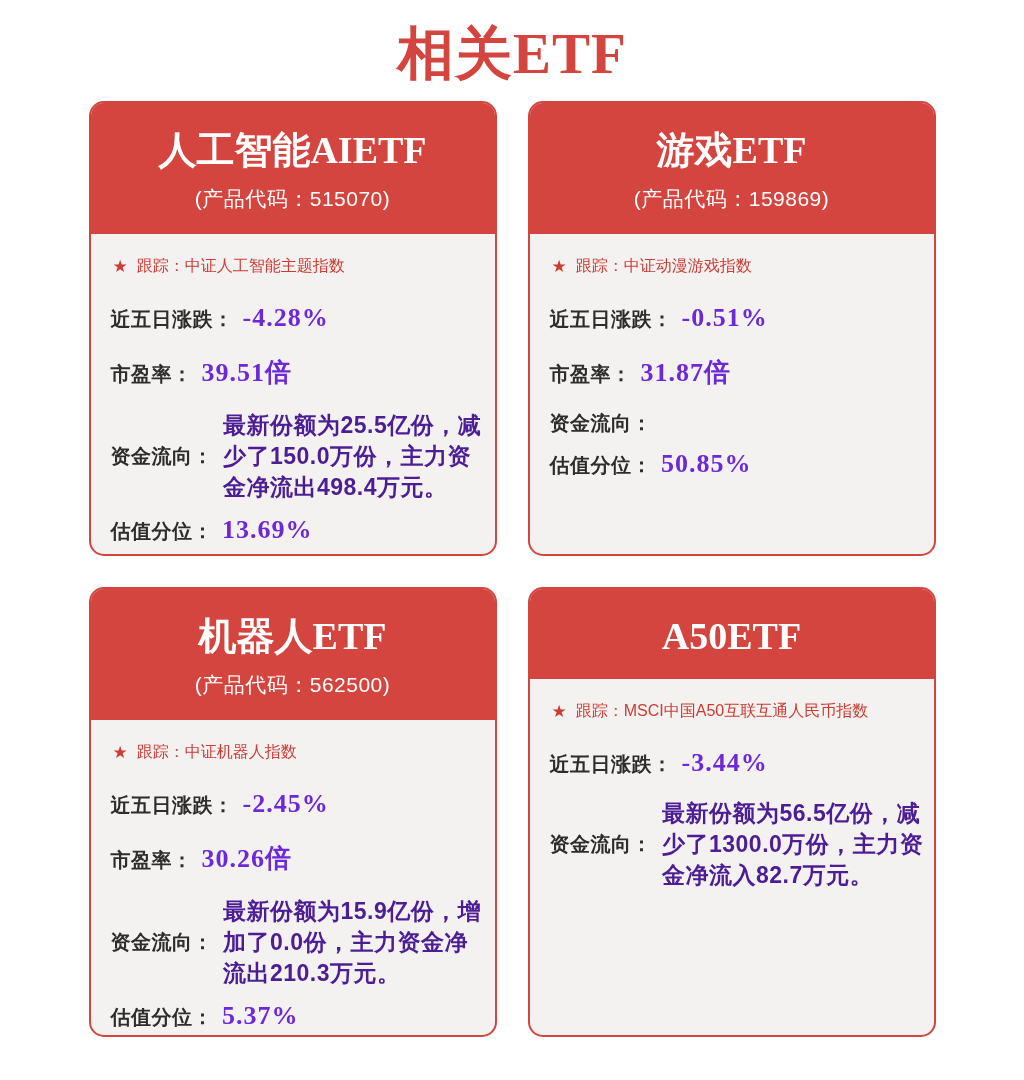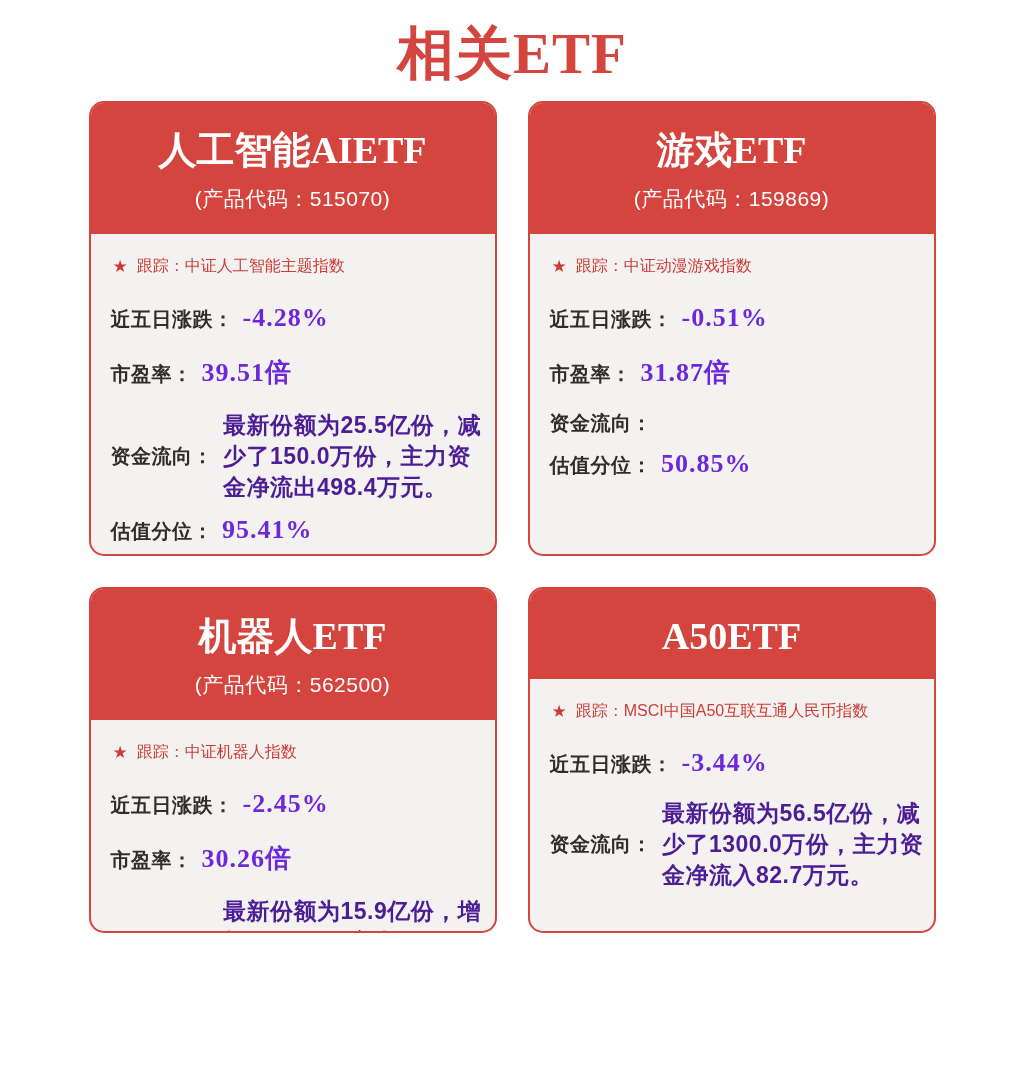--- a/index.html
+++ b/index.html
@@ -14,21 +14,21 @@
   }
   .grid{
     display:grid;grid-template-columns:408px 408px;
     column-gap:42px;row-gap:40px;justify-content:center;margin-top:5px;gap:31px;
   }
   .card{
     border:2px solid #d3453e;border-radius:15px;overflow:hidden;
     background:#f3f2f0;display:flex;flex-direction:column;box-sizing:border-box;
   }
   .card-r1{height:455px;}
-  .card-r2{height:346px;}
+  .card-r2{height:450px;}
   .card-header{
     background:#d3453e;color:#ffffff;text-align:center;
     padding:25px 10px 21px 10px;flex-shrink:0;
   }
   .card-title{
     font-size:38px;font-weight:bold;line-height:44px;
     font-family:"Liberation Serif",serif;
   }
   .card-code{
     font-size:21px;margin-top:13px;letter-spacing:0.5px;
@@ -85,21 +85,21 @@
         <div class="row row-pe">
           <span class="row-label">市盈率：</span>
           <span class="row-value">39.51倍</span>
         </div>
         <div class="row row-flow">
           <span class="row-label">资金流向：</span>
           <span class="flow-value">最新份额为25.5亿份，减少了150.0万份，主力资金净流出498.4万元。</span>
         </div>
         <div class="row row-val">
           <span class="row-label">估值分位：</span>
-          <span class="row-value">95.41%</span>
+          <span class="row-value">13.69%</span>
         </div>
       </div>
     </div>
 
     <div class="card card-r1">
       <div class="card-header">
         <div class="card-title">游戏ETF</div>
         <div class="card-code">(产品代码：159869)</div>
       </div>
       <div class="card-body">

